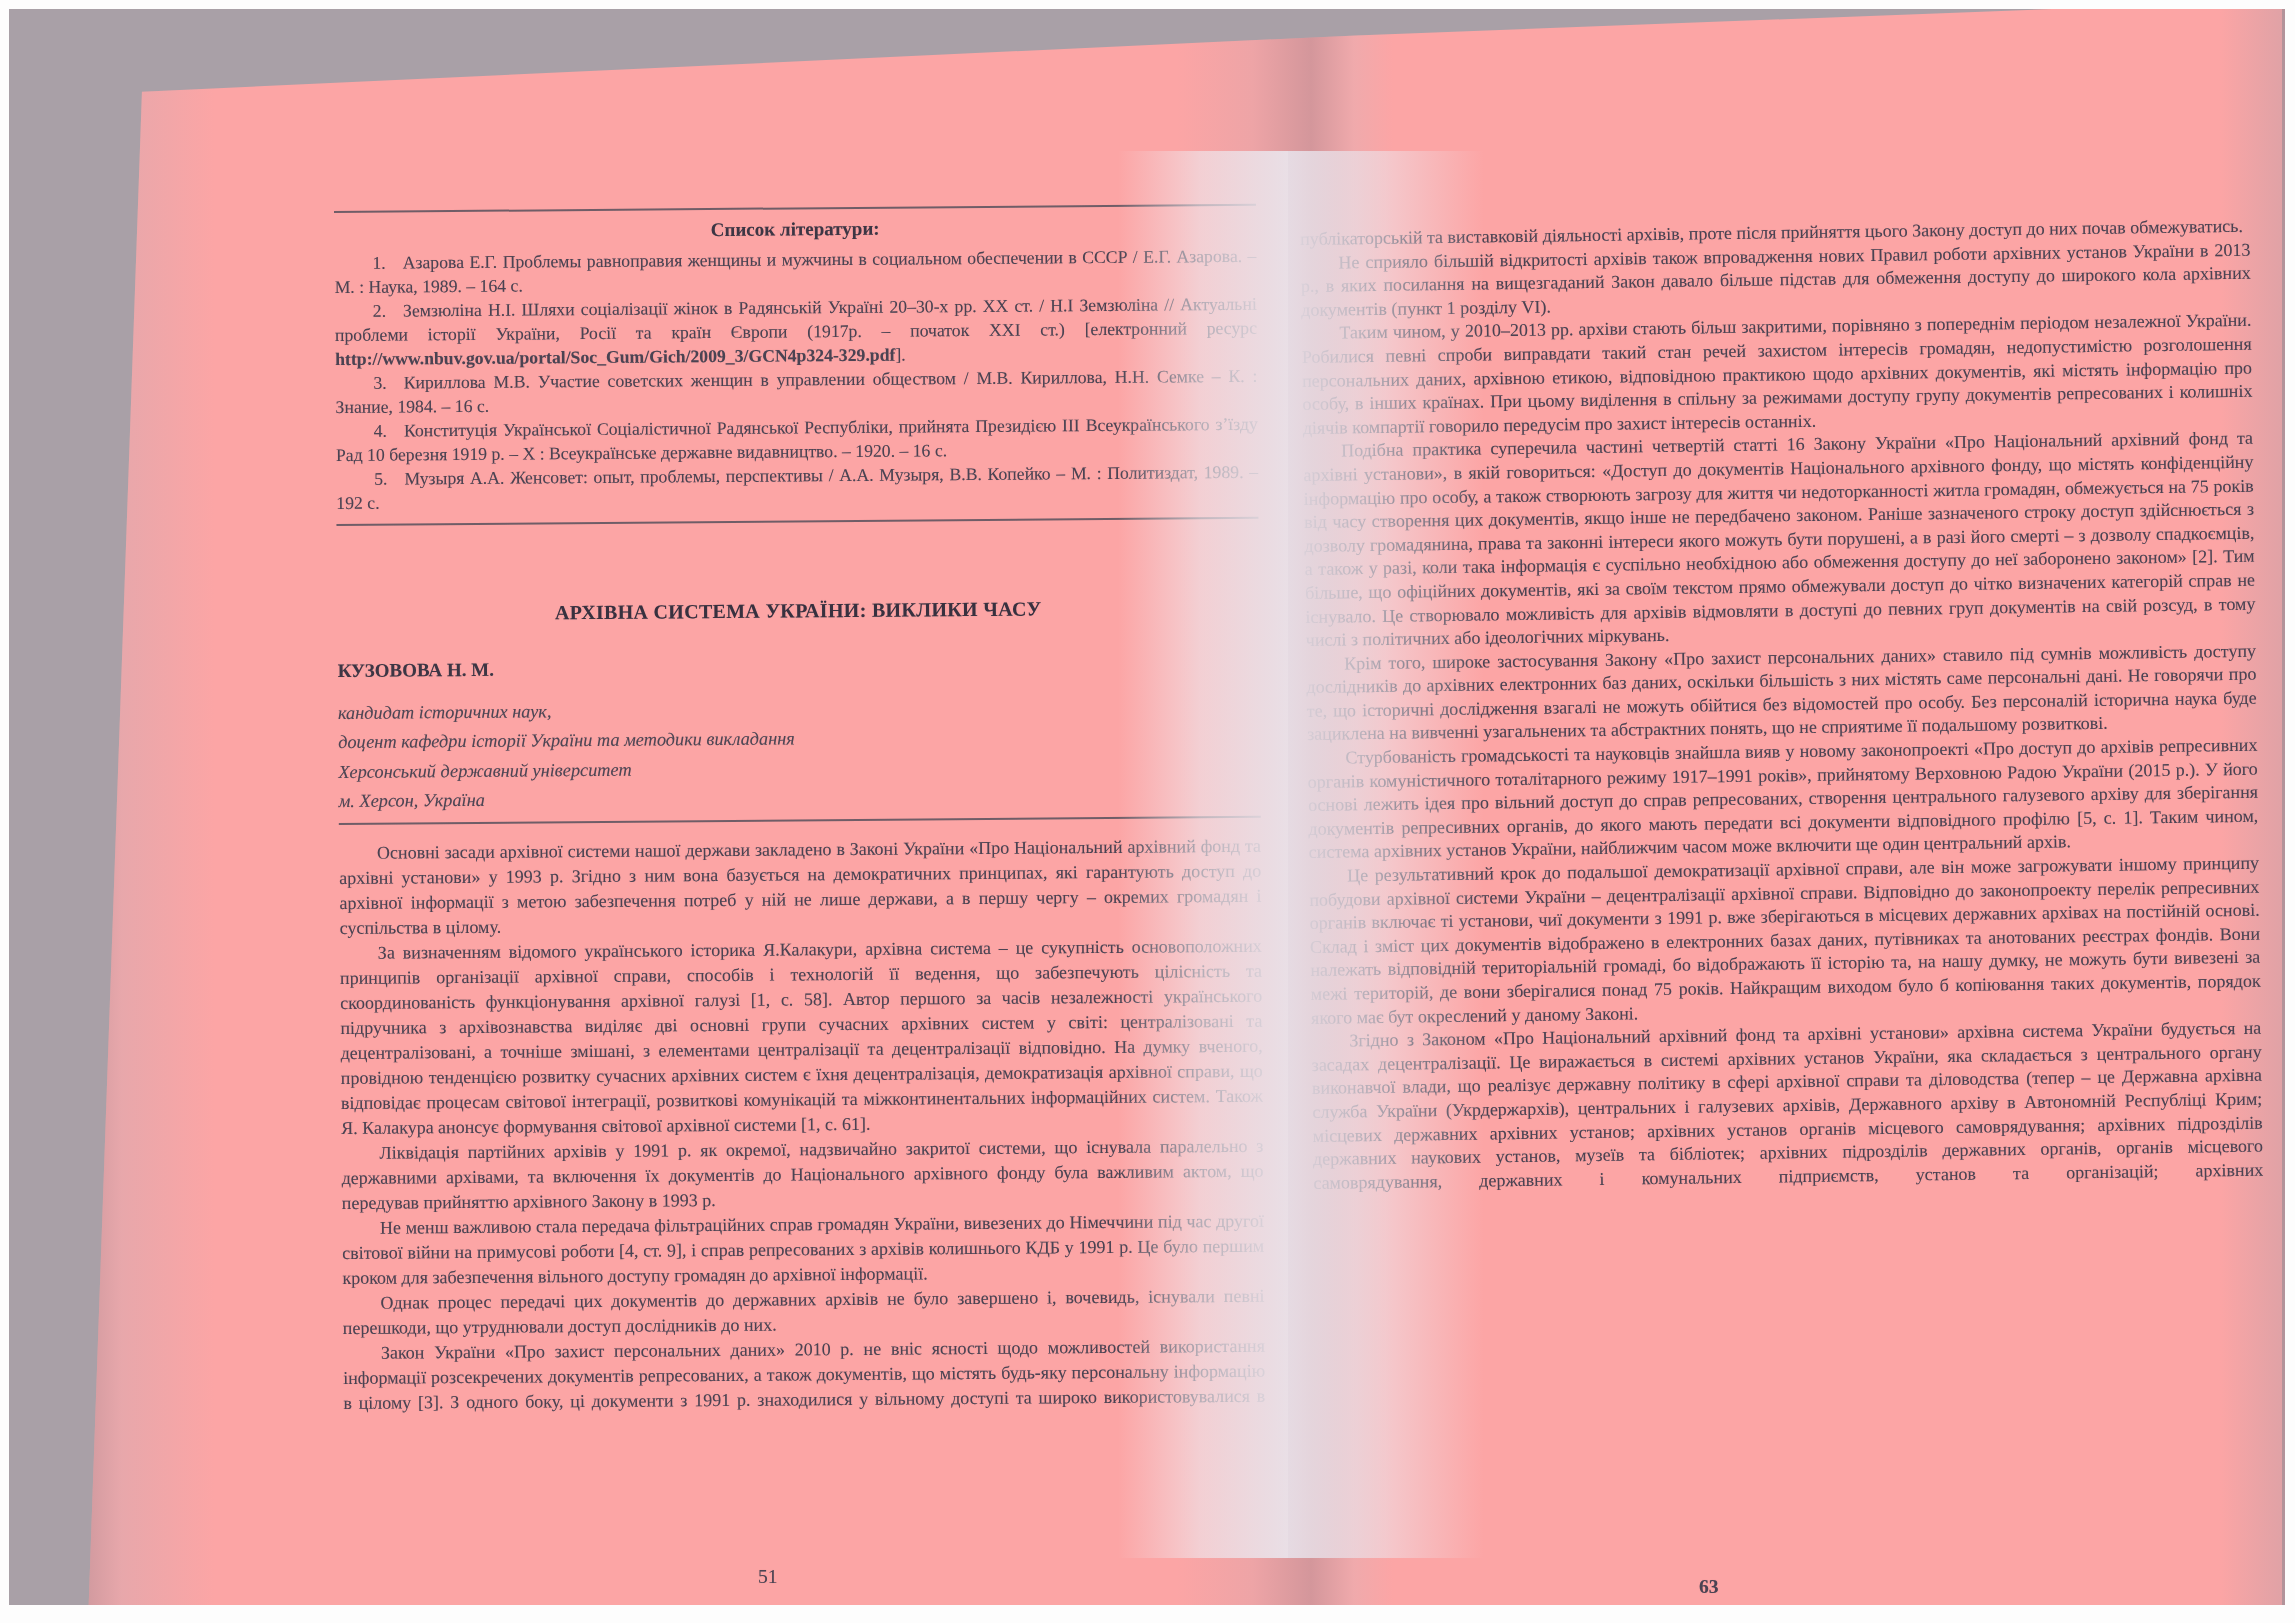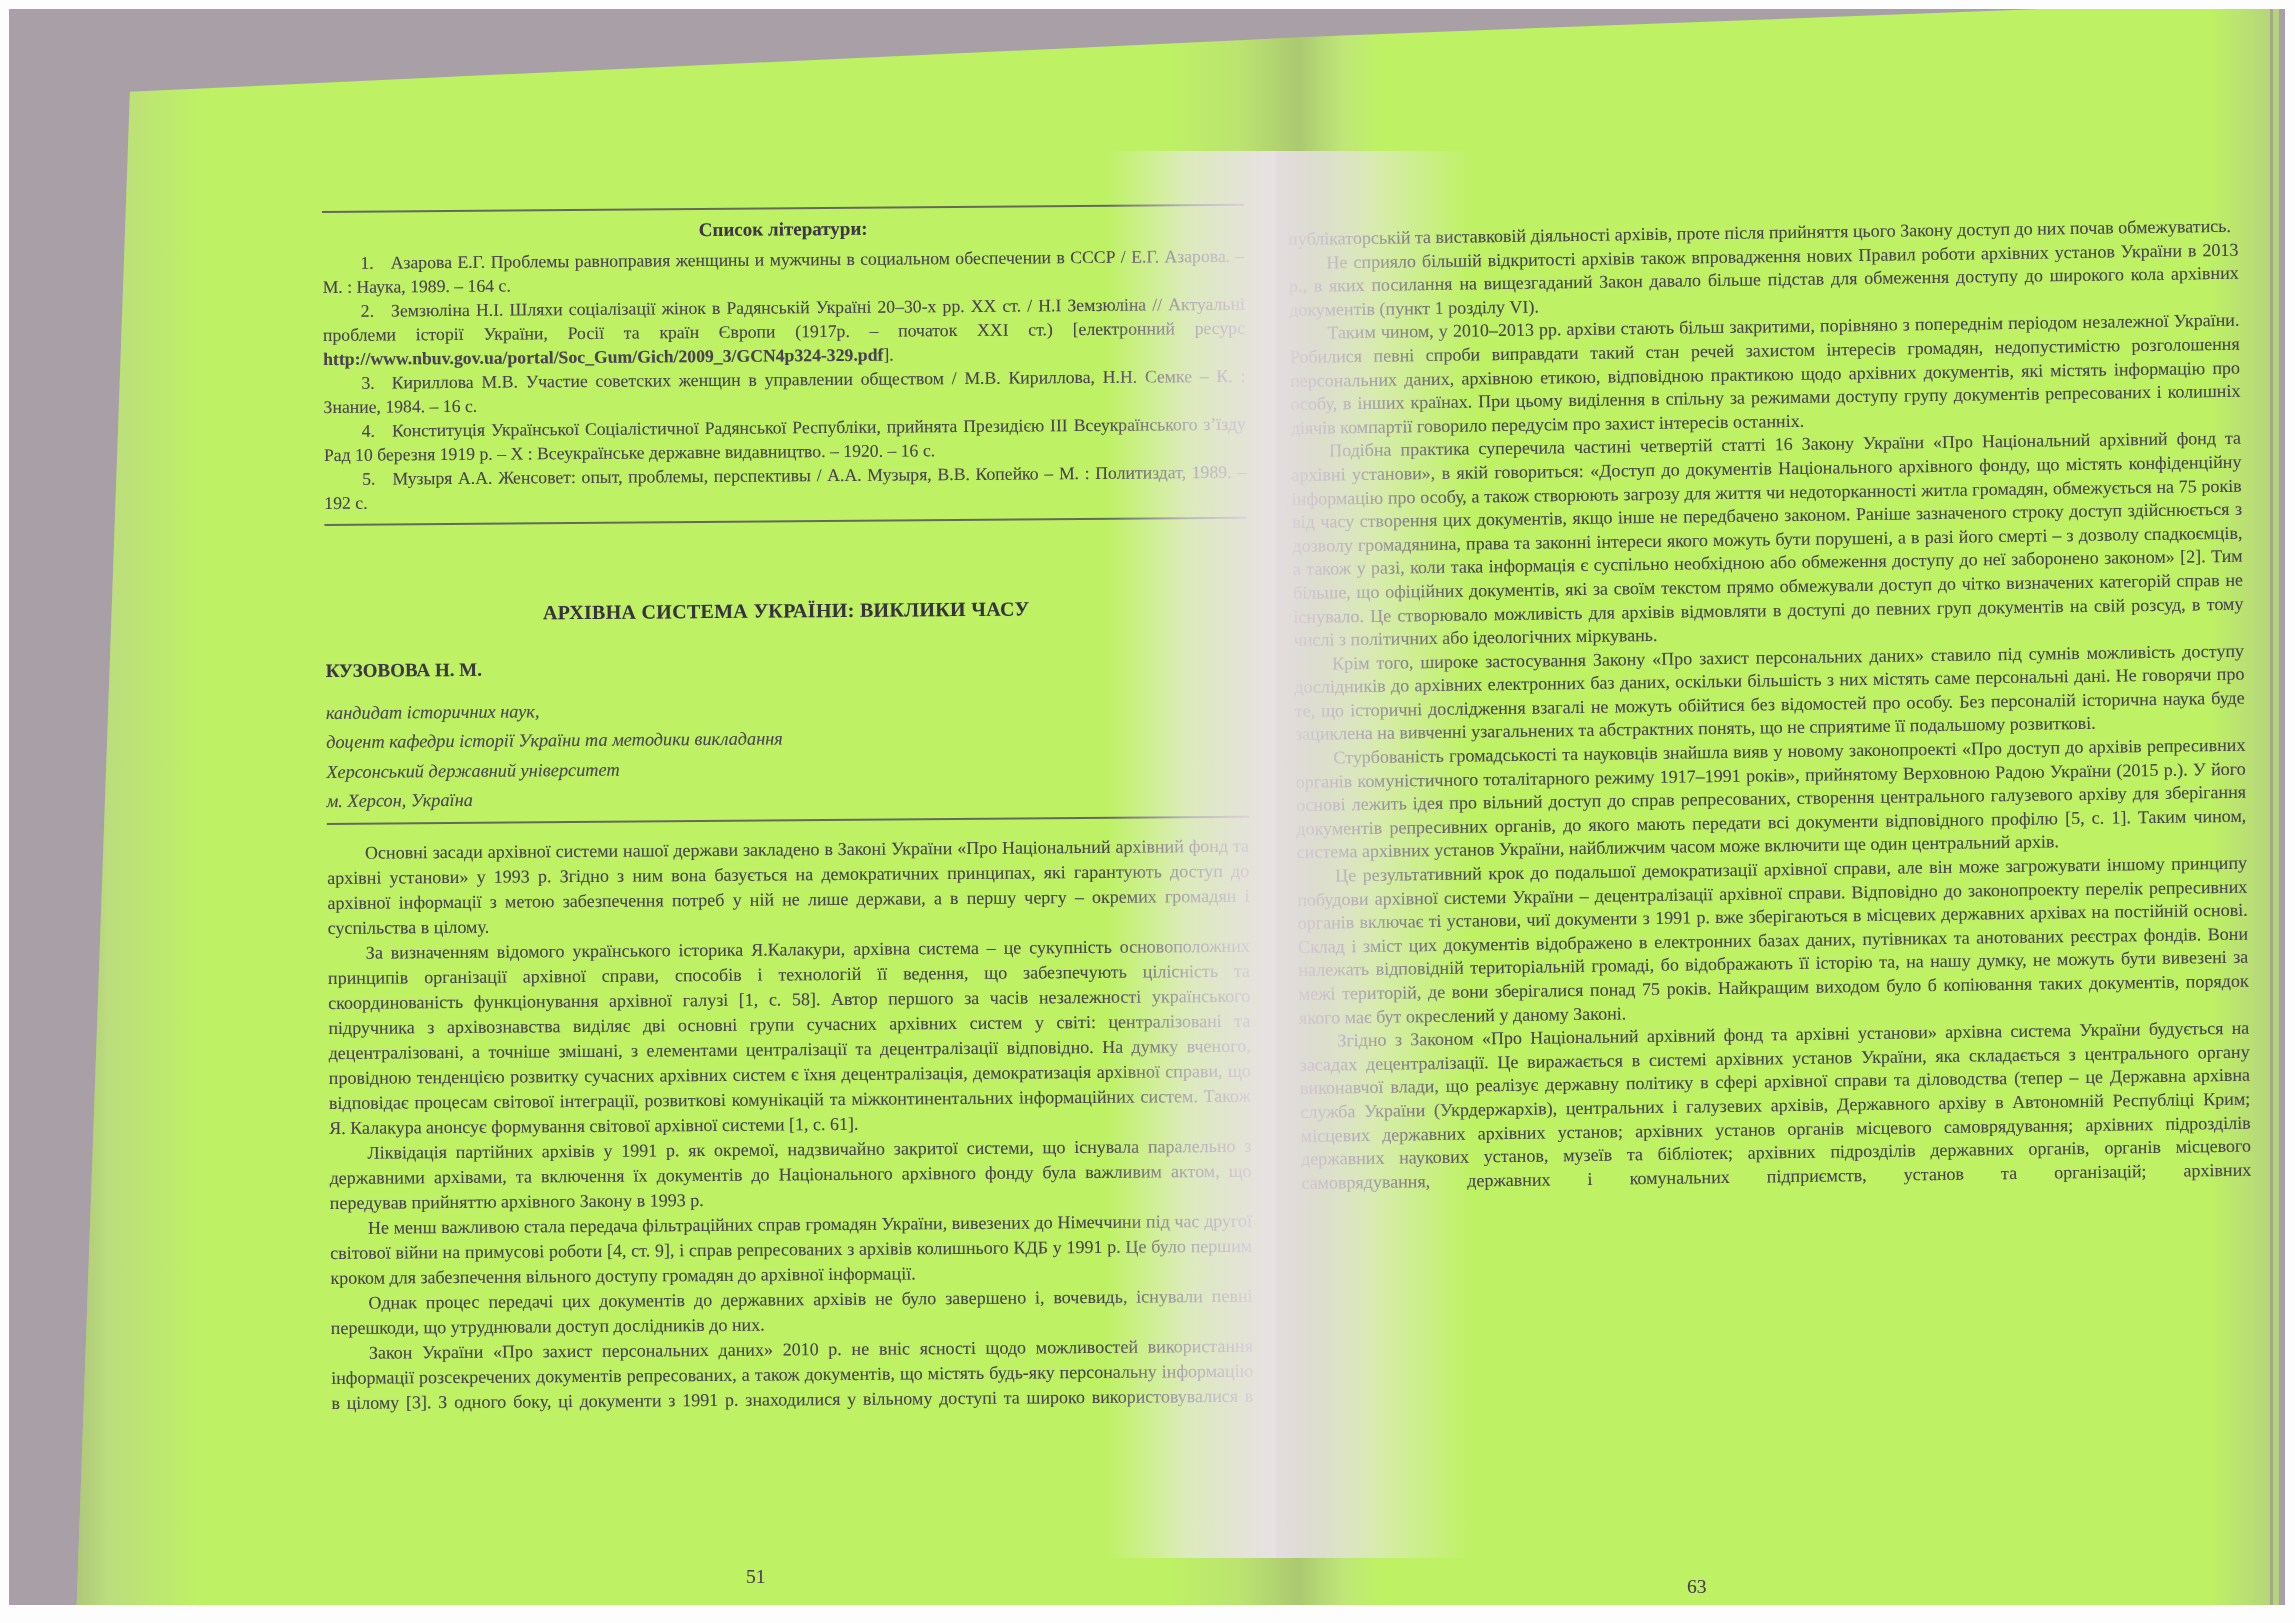--- a/index.html
+++ b/index.html
@@ -5,21 +5,21 @@
   html,body{margin:0;padding:0;background:#ffffff;}
   .scan{position:relative;width:2295px;height:1624px;background:#a9a0a7;overflow:hidden;
         font-family:"Liberation Serif","DejaVu Serif",serif;}
   
   .edge-strip{position:absolute;background:#fdfdfd;z-index:6;}
   .edge-top{left:0;top:0;width:2295px;height:8.5px;}
   .edge-left{left:0;top:0;width:8.5px;height:1624px;}
   .edge-bottom{left:0;top:1605px;width:2295px;height:19px;}
   .edge-right{left:2285px;top:0;width:10.5px;height:1624px;}
   
-  .paper{position:absolute;left:52px;top:0;width:2227px;height:1610px;background:#bef264;
+  .paper{position:absolute;left:64px;top:0;width:2227px;height:1610px;background:#fca5a5;
          clip-path:polygon(3.5% 5.7%,58% 2.2%,100% 0%,100% 100%,1.1% 100%);z-index:1;}
   .left-curl{position:absolute;left:0;top:0;width:151px;height:100%;
       background:linear-gradient(90deg,rgba(138,126,138,.50) 0%,rgba(184,172,184,.30) 38%,rgba(246,241,245,0) 100%);}
   .gutter-band{position:absolute;left:1113px;top:0;width:216px;height:100%;
       background:linear-gradient(90deg,rgba(246,241,245,0) 0%,rgba(172,160,172,.18) 35%,rgba(134,122,136,.34) 62%,rgba(196,186,196,.22) 82%,rgba(246,241,245,0) 100%);z-index:3;}
   .right-shade{position:absolute;right:0;top:0;width:72px;height:100%;
       background:linear-gradient(90deg,rgba(246,241,245,0),rgba(168,156,168,.38));}
   .page-edge-line{position:absolute;left:2218px;top:0;width:2.6px;height:1610px;background:#8e8690;opacity:.55;}
   .fog{position:absolute;top:151px;height:1407px;z-index:4;pointer-events:none;}
   .fog-left{left:1054px;width:170px;
@@ -40,21 +40,21 @@
   .affiliation{margin-top:17px;font-style:italic;font-size:18.3px;line-height:29.5px;color:#4e4654;}
   .rule-mid{margin-top:9.2px;}
   .rule-low{margin-top:6.5px;}
   .body-left{margin-top:15.7px;}
   .body-left p{margin:0;font-size:18px;line-height:25px;text-align:justify;text-indent:38px;}
   .body-right p{margin:0;font-size:18px;line-height:23.6px;text-align:justify;text-indent:38px;}
   .no-indent{text-indent:0 !important;}
   .stretch-last{text-align-last:justify;-moz-text-align-last:justify;}
   .pagenum{position:absolute;font-size:19.6px;color:#4b4352;z-index:2;text-shadow:0 0 0.7px rgba(85,74,92,.35);}
   .pagenum-left{left:694px;top:1566px;}
-  .pagenum-right{left:1635px;top:1576px;}
+  .pagenum-right{left:1635px;top:1576px;font-weight:bold;}
 </style>
 </head>
 <body>
 
 <div class="scan">
 
   <div class="paper">
     <div class="left-curl"></div>
     <div class="right-shade"></div>
     <div class="page-edge-line"></div>

